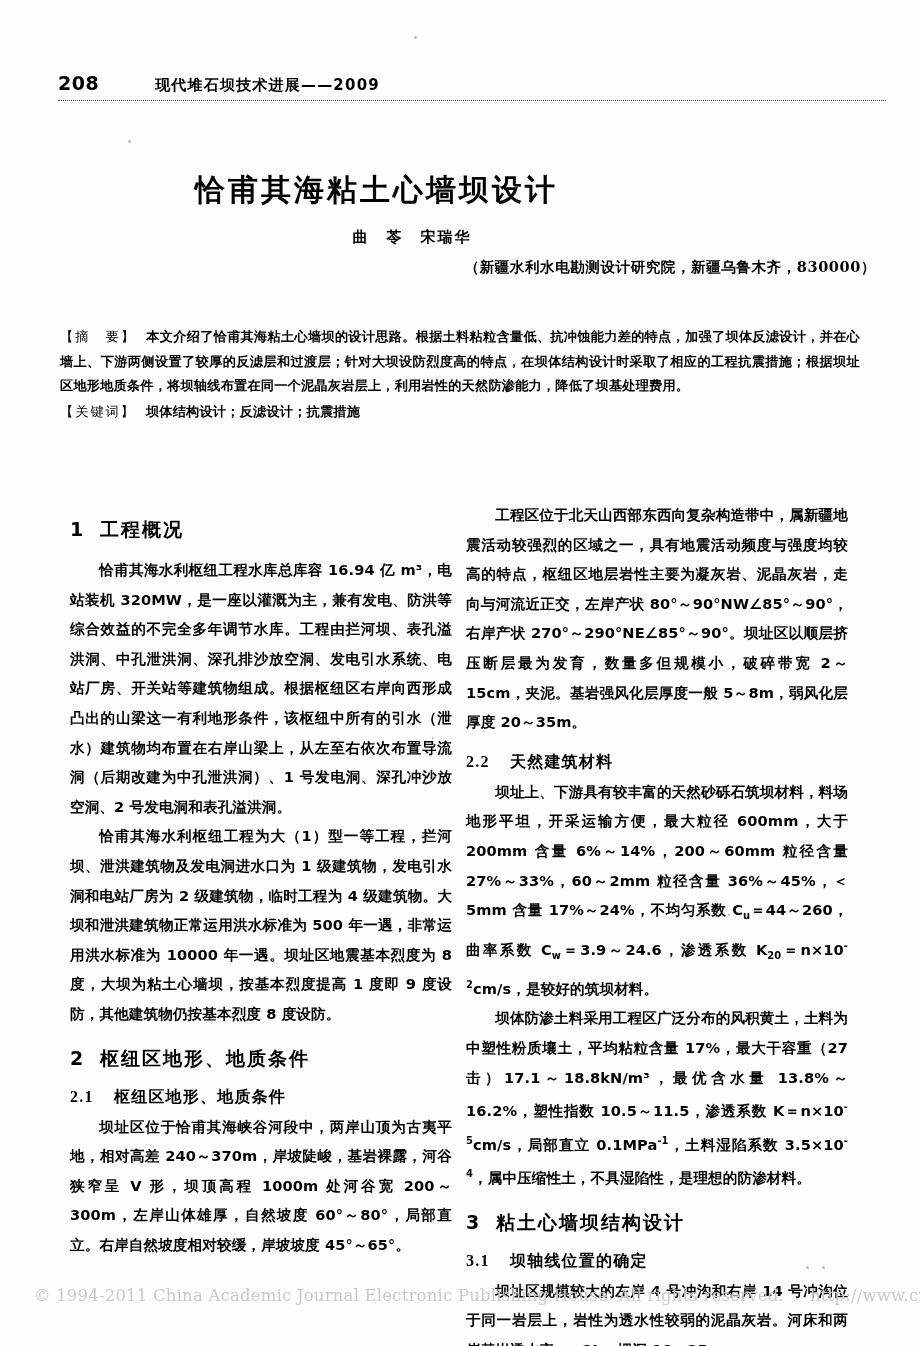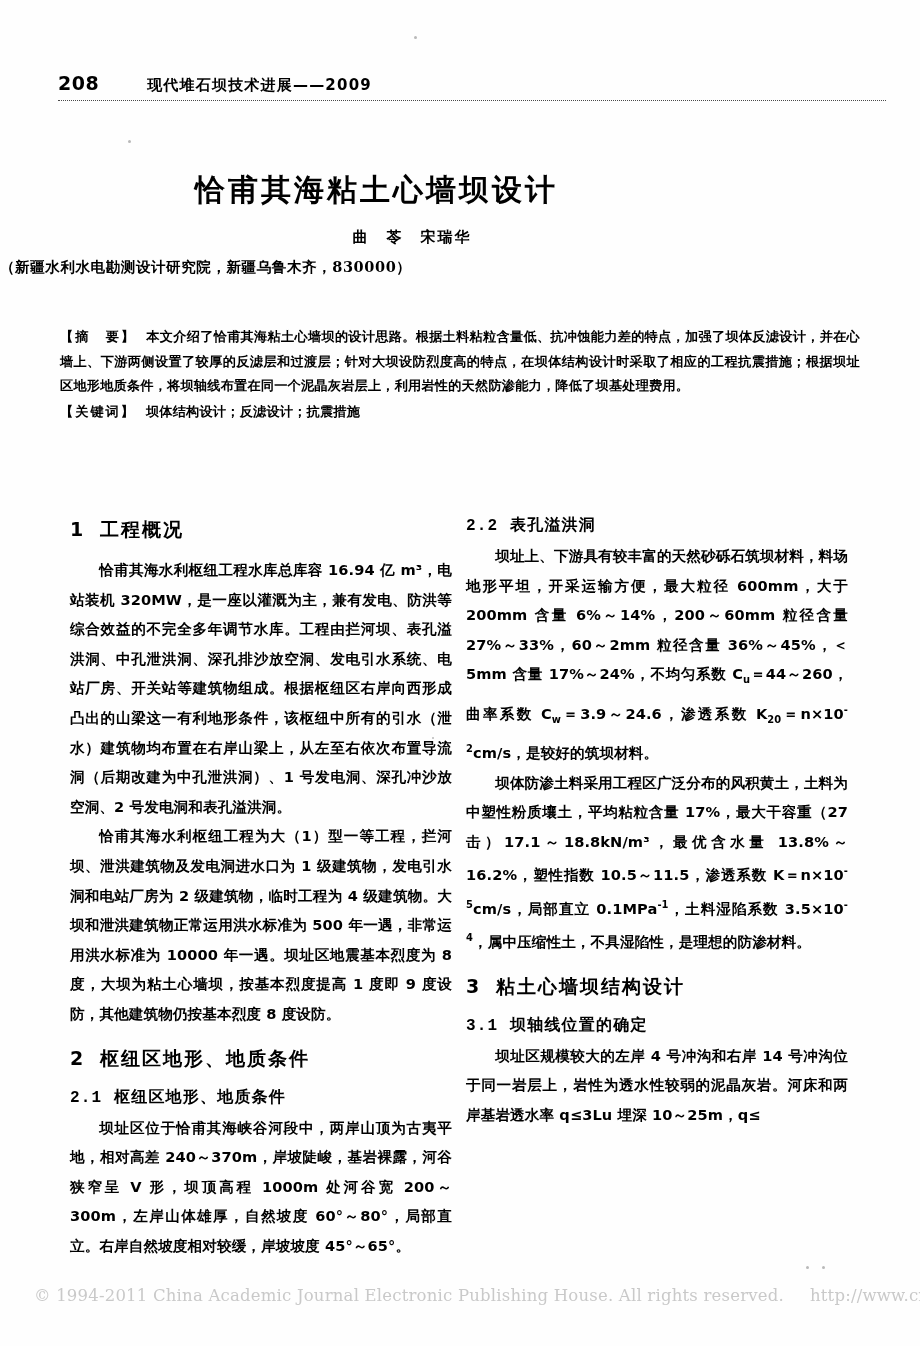--- a/index.html
+++ b/index.html
@@ -23,21 +23,21 @@
   }
 
   
   .runhead {
     position: absolute;
     left: 58px;
     top: 72px;
     width: 820px;
     display: flex;
     align-items: baseline;
-    gap: 4px;
+    gap: 12px;
   }
   .runhead .pageno {
     font-size: 19px;
     font-weight: bold;
     letter-spacing: 0.5px;
     font-family: "DejaVu Sans", "Liberation Sans", sans-serif;
   }
   .runhead .journal {
     font-size: 15px;
     font-weight: bold;
@@ -74,42 +74,42 @@
     font-size: 15px;
     font-weight: bold;
     letter-spacing: 2px;
     font-family: "DejaVu Serif", "Liberation Serif", serif;
   }
   .affiliation {
     position: absolute;
     left: 0;
     top: 258px;
     width: 876px;
-    text-align: left;
+    text-align: right;
     font-size: 14.5px;
     font-weight: bold;
     letter-spacing: 0.6px;
     font-family: "DejaVu Serif", "Liberation Serif", serif;
   }
 
   
   .abstract-block {
     position: absolute;
     left: 60px;
     top: 325px;
     width: 800px;
     font-size: 13.2px;
     font-weight: bold;
     line-height: 24.5px;
     text-align: justify;
     text-justify: inter-ideograph;
     letter-spacing: 0.2px;
   }
   .abstract-block .lbl {
-    font-weight: bold;
+    font-weight: normal;
     letter-spacing: 2px;
     margin-right: 10px;
   }
   .abstract-block p { margin: 0; }
   .abstract-block .kw { margin-top: 1px; }
 
   
   .col {
     position: absolute;
     top: 500px;
@@ -144,21 +144,21 @@
   h3.sub {
     margin: 12px 0 2px 0;
     font-size: 16px;
     font-weight: bold;
     letter-spacing: 1.2px;
     line-height: 26px;
   }
   h3.sub .num {
     display: inline-block;
     min-width: 44px;
-    font-family: Liberation Mono, monospace;
+    font-family: Liberation Serif, serif;
   }
 
   
   sup, sub { font-size: 0.68em; font-weight: bold; }
 
   
   .footer {
     position: absolute;
     left: 34px;
     top: 1286px;
@@ -217,23 +217,24 @@
 
     <h3 class="sub">
       <span class="num">2.1</span><span>枢纽区地形、地质条件</span>
     </h3>
 
     <p>坝址区位于恰甫其海峡谷河段中，两岸山顶为古夷平地，相对高差 240～370m，岸坡陡峻，基岩裸露，河谷狭窄呈 V 形，坝顶高程 1000m 处河谷宽 200～300m，左岸山体雄厚，自然坡度 60°～80°，局部直立。右岸自然坡度相对较缓，岸坡坡度 45°～65°。</p>
   </div>
 
   <div class="col col-right">
 
+    <p>工程区位于北天山西部东西向复杂构造带中，属新疆地震活动较强烈的区域之一，具有地震活动频度与强度均较高的特点，枢纽区地层岩性主要为凝灰岩、泥晶灰岩，走向与河流近正交，左岸产状 80°～90°NW∠85°～90°，右岸产状 270°～290°NE∠85°～90°。坝址区以顺层挤压断层最为发育，数量多但规模小，破碎带宽 2～15cm，夹泥。基岩强风化层厚度一般 5～8m，弱风化层厚度 20～35m。</p>
 
     <h3 class="sub">
-      <span class="num">2.2</span><span>表孔溢洪洞</span>
+      <span class="num">2.2</span><span>天然建筑材料</span>
     </h3>
 
     <p>
       <span>坝址上、下游具有较丰富的天然砂砾石筑坝材料，料场地形平坦，开采运输方便，最大粒径 600mm，大于 200mm 含量 6%～14%，200～60mm 粒径含量 27%～33%，60～2mm 粒径含量 36%～45%，＜5mm 含量 17%～24%，不均匀系数 C</span><sub>u</sub><span>＝44～260，曲率系数 C</span><sub>w</sub><span>＝3.9～24.6，渗透系数 K</span><sub>20</sub><span>＝n×10</span><sup>-2</sup><span>cm/s，是较好的筑坝材料。</span>
     </p>
 
     <p>
       <span>坝体防渗土料采用工程区广泛分布的风积黄土，土料为中塑性粉质壤土，平均粘粒含量 17%，最大干容重（27 击）17.1～18.8kN/m³，最优含水量 13.8%～16.2%，塑性指数 10.5～11.5，渗透系数 K＝n×10</span><sup>-5</sup><span>cm/s，局部直立 0.1MPa</span><sup>-1</sup><span>，土料湿陷系数 3.5×10</span><sup>-4</sup><span>，属中压缩性土，不具湿陷性，是理想的防渗材料。</span>
     </p>
 

